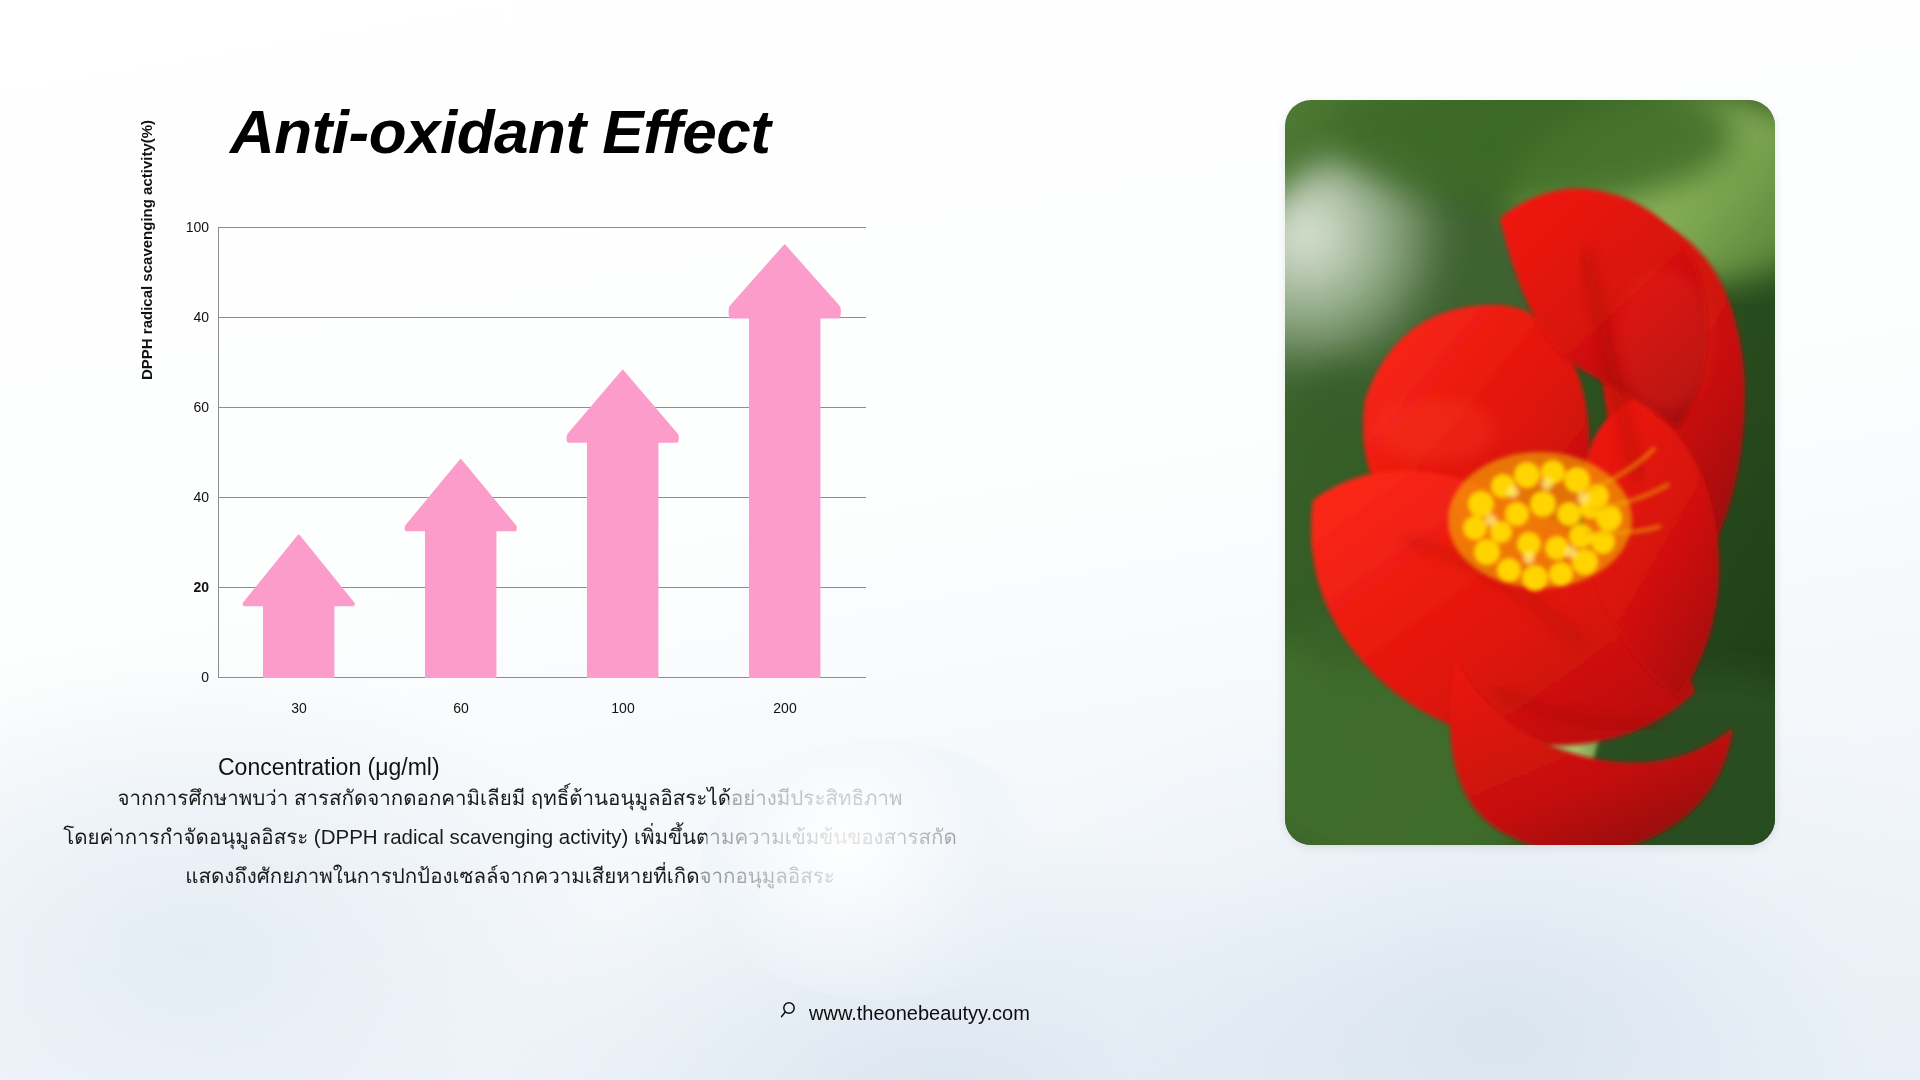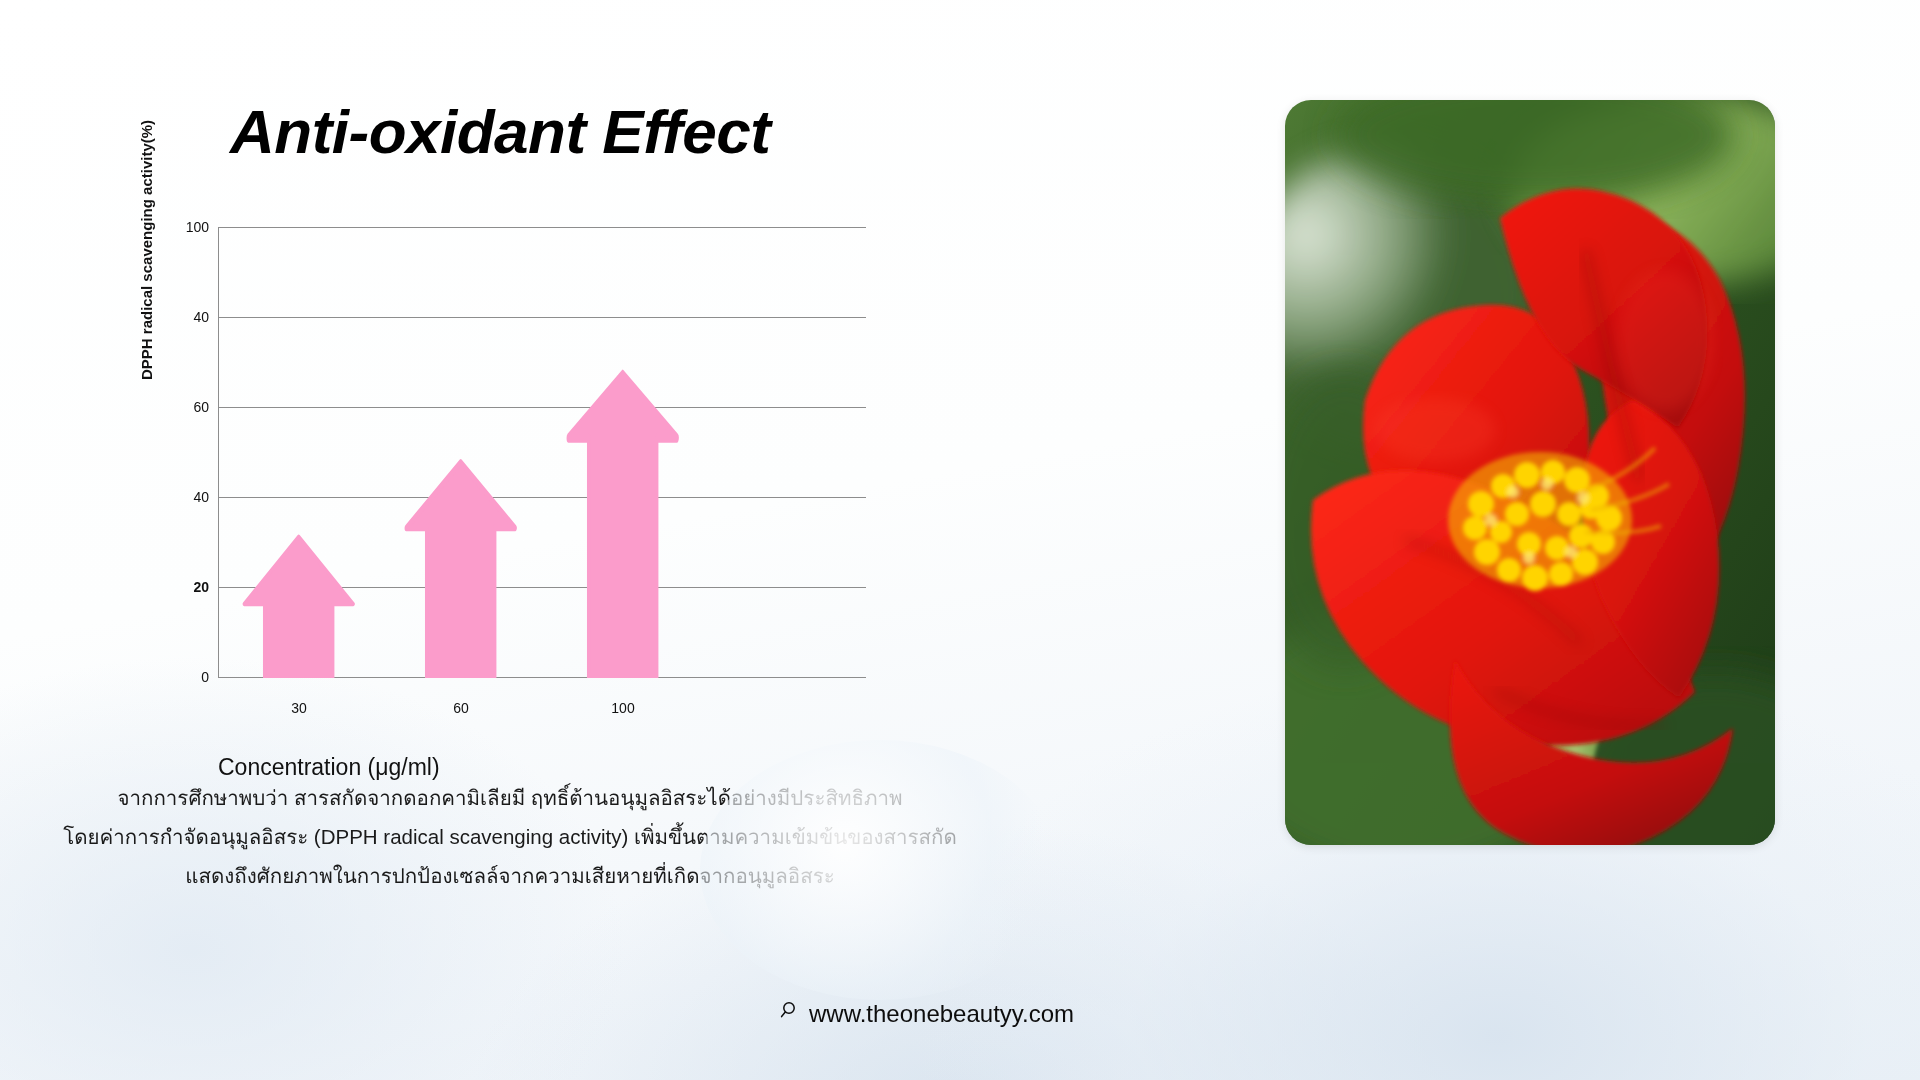--- a/index.html
+++ b/index.html
@@ -168,23 +168,23 @@
     color: #1a1a1a;
   }
   #caption div { white-space: nowrap; }
 
   
   #footer {
     position: absolute;
     left: 780px;
     top: 1000px;
     display: flex;
-    align-items: flex-start;
+    align-items: center;
     gap: 7px;
-    font-size: 24px;
+    font-size: 20px;
     color: #0d0d0d;
   }
   #footer .mag { display: block; }
 
   
   #photo {
     position: absolute;
     left: 1285px;
     top: 100px;
     width: 490px;
@@ -245,20 +245,28 @@
             </div>
             <div class="xtick">60</div>
           </div>
           <div class="bar-slot" style="left: 53.75%; width: 17.5%;">
             <div class="arrow" style="height: 69%;">
               <svg viewBox="0 0 100 100" preserveAspectRatio="none">
                 <path d="M 20 100 L 20 22.544283413848632 L 2 22.544283413848632 L 50 2 L 98 22.544283413848632 L 80 22.544283413848632 L 80 100 Z" fill="#fb9ccb" stroke="#fb9ccb" stroke-width="3" stroke-linejoin="round"></path>
               </svg>
             </div>
             <div class="xtick">100</div>
+          </div>
+          <div class="bar-slot" style="left: 78.75%; width: 17.5%;">
+            <div class="arrow" style="height: 97%;">
+              <svg viewBox="0 0 100 100" preserveAspectRatio="none">
+                <path d="M 20 100 L 20 16.036655211912944 L 2 16.036655211912944 L 50 2 L 98 16.036655211912944 L 80 16.036655211912944 L 80 100 Z" fill="#fb9ccb" stroke="#fb9ccb" stroke-width="3" stroke-linejoin="round"></path>
+              </svg>
+            </div>
+            <div class="xtick">200</div>
           </div>
         </div>
     </div>
 
     <div id="x-axis-title">Concentration (μg/ml)</div>
   </div>
 
   <div id="caption">
     <div>จากการศึกษาพบว่า สารสกัดจากดอกคามิเลียมี ฤทธิ์ต้านอนุมูลอิสระได้อย่างมีประสิทธิภาพ</div>
     <div>โดยค่าการกำจัดอนุมูลอิสระ (DPPH radical scavenging activity) เพิ่มขึ้นตามความเข้มข้นของสารสกัด</div>

